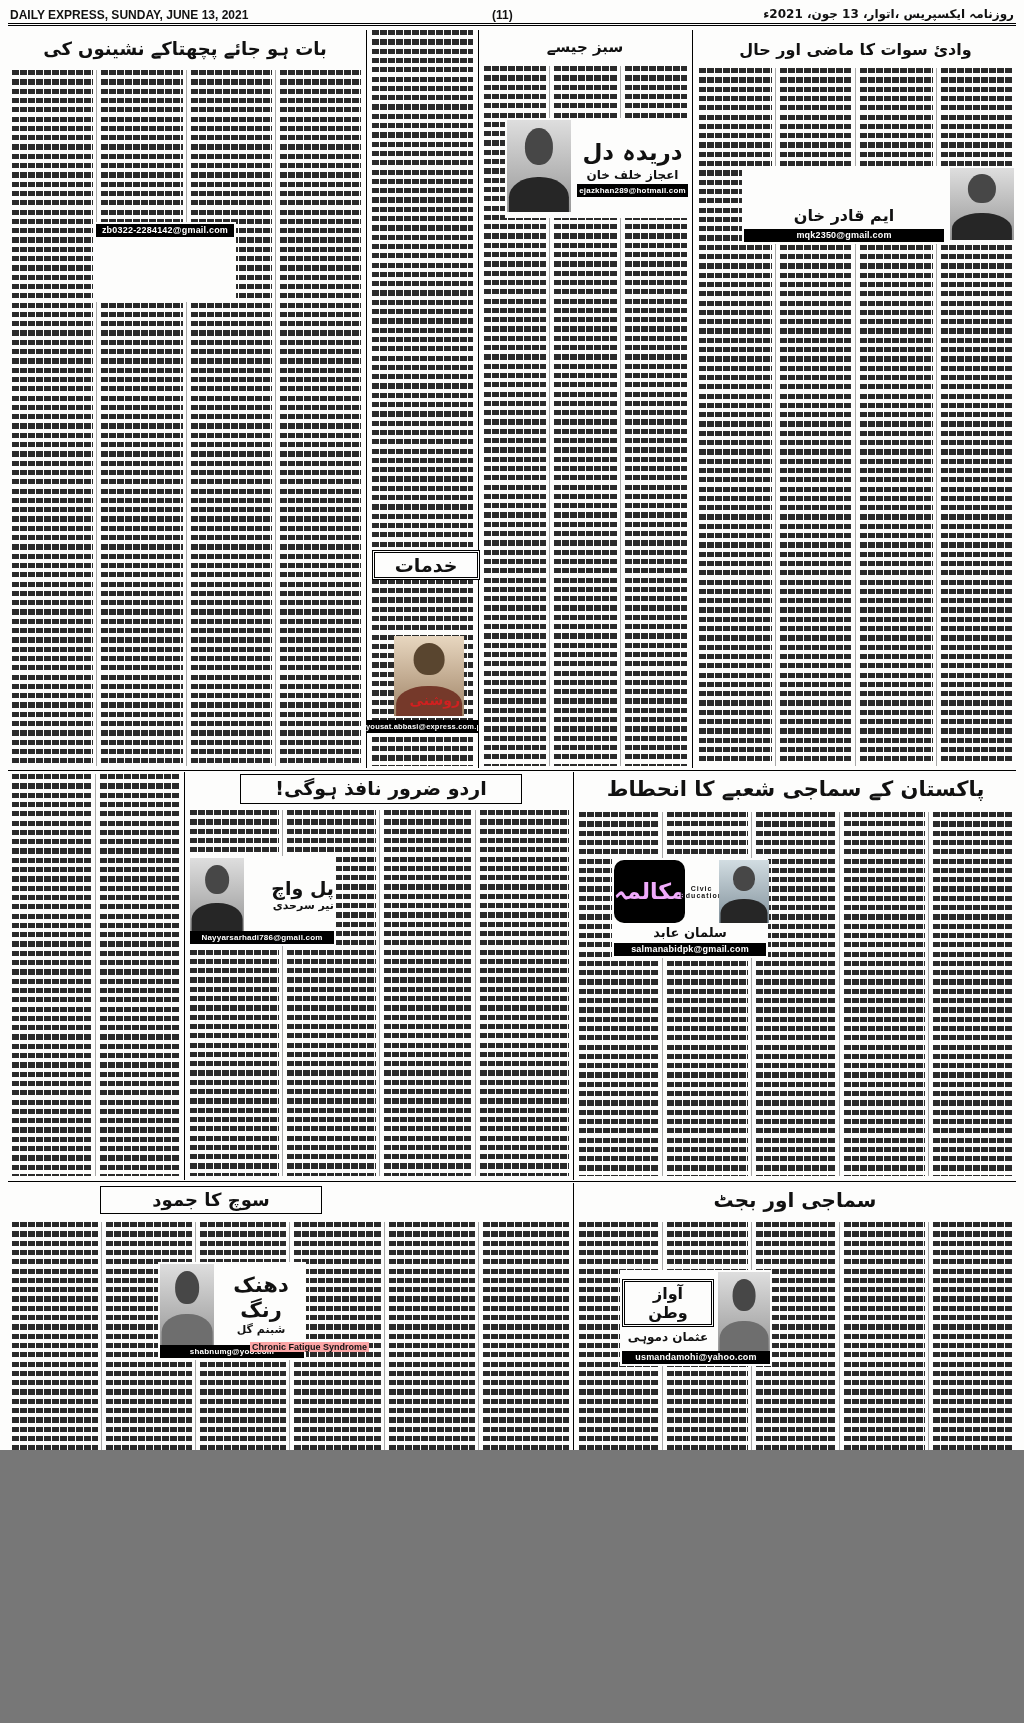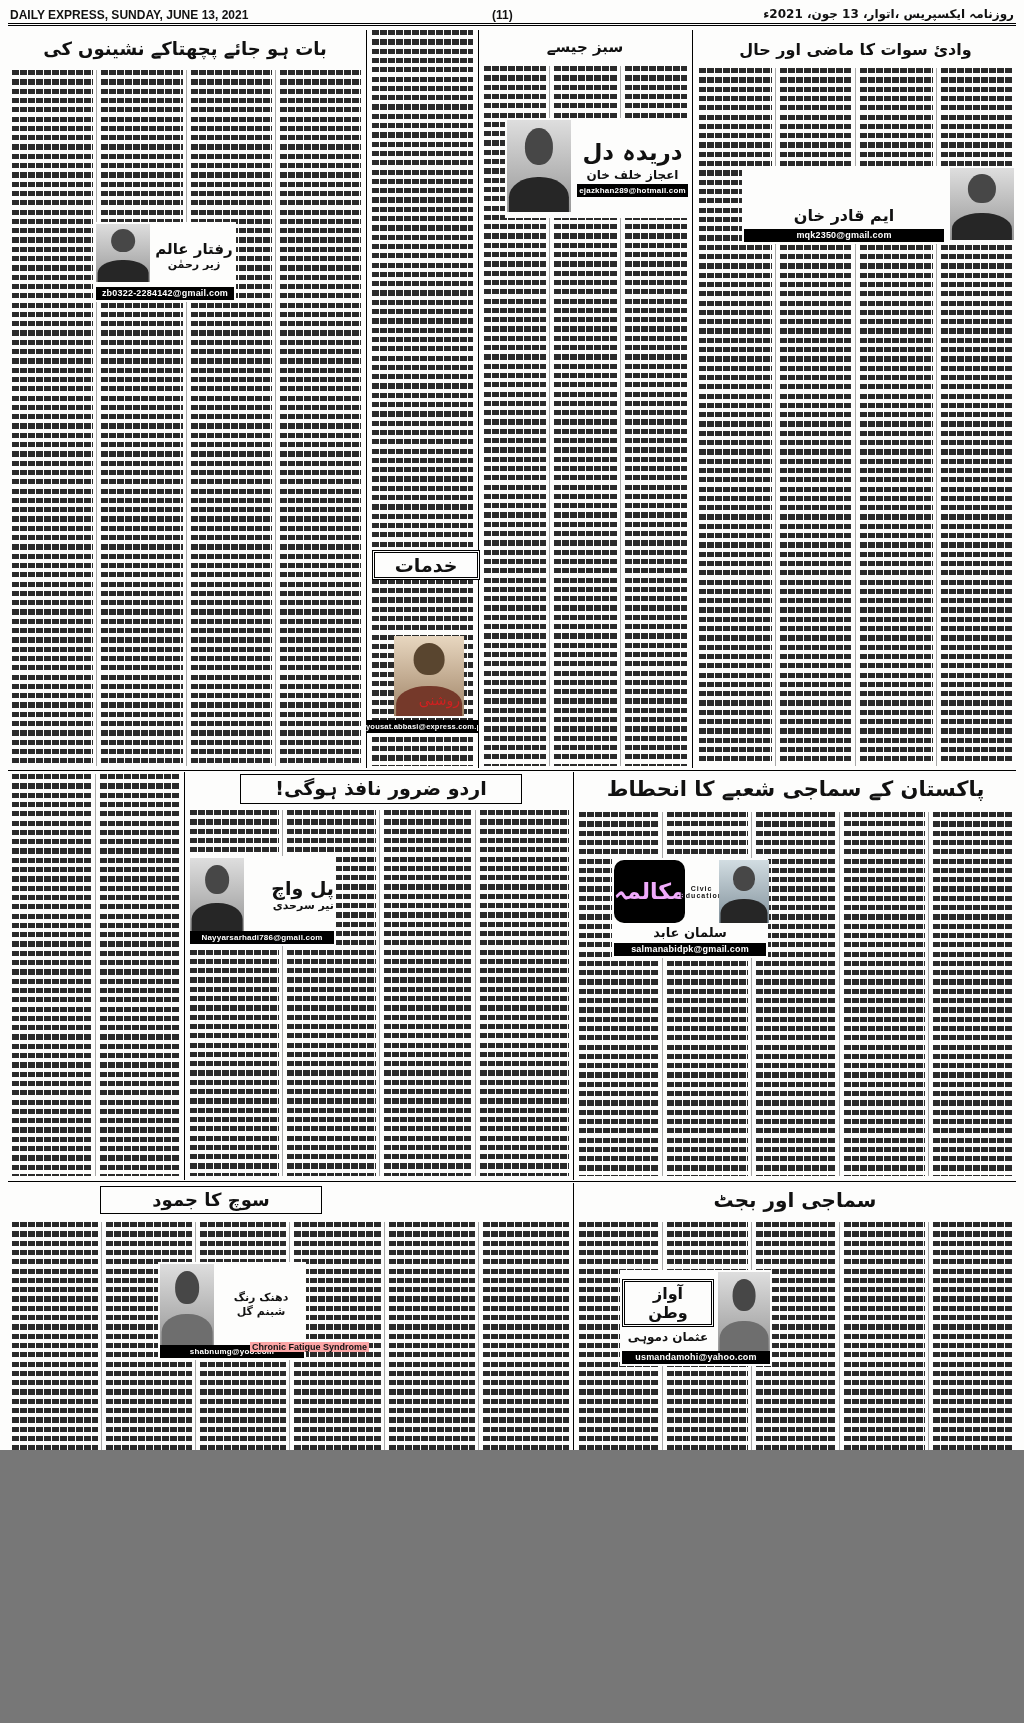--- a/index.html
+++ b/index.html
@@ -137,32 +137,25 @@
     <div style="flex:1;display:flex;flex-direction:column;align-items:center;justify-content:center;">
       <div class="name" style="font-size:23px;">دریدہ دل</div>
       <div class="name" style="font-size:12px;margin:2px 0;">اعجاز خلف خان</div>
       <div class="emailbar" style="align-self:stretch;font-size:8px;">ejazkhan289@hotmail.com</div>
     </div>
   </div>
 
   <div class="abs" style="left:372px;top:550px;width:102px;height:24px;border:3px double #000;display:flex;align-items:center;justify-content:center;font-weight:bold;font-size:19px;direction:rtl;background:#fdfdfc;font-family:'DejaVu Sans',sans-serif;">خدمات</div>
 
   <div class="abs photo warm" style="left:394px;top:636px;width:70px;height:80px;">
-    <span class="abs" style="right:4px;bottom:8px;color:#d02020;font-weight:normal;font-size:14px;direction:rtl;z-index:1;font-family:'DejaVu Sans',sans-serif;">روشنی</span>
+    <span class="abs" style="right:4px;bottom:8px;color:#d02020;font-weight:bold;font-size:14px;direction:rtl;z-index:1;font-family:'DejaVu Sans',sans-serif;">روشنی</span>
   </div>
   <div class="abs emailbar" style="left:366px;top:720px;width:112px;font-size:7.5px;">yousat.abbasi@express.com.pk</div>
 
   <div class="abs obox" style="left:94px;top:222px;width:142px;height:80px;flex-direction:column;">
-    <div style="display:flex;flex:1;">
-      <div class="photo" style="width:54px;height:58px;margin-right:4px;"></div>
-      <div style="flex:1;display:flex;flex-direction:column;align-items:center;justify-content:center;">
-        <div class="name" style="font-size:15px;">رفتار عالم</div>
-        <div class="name" style="font-size:11px;">زیر رحمٰن</div>
-      </div>
-    </div>
     <div class="emailbar">zb0322-2284142@gmail.com</div>
   </div>
 
   <div class="abs obox" style="left:612px;top:858px;width:156px;height:100px;flex-direction:column;">
     <div style="display:flex;flex:1;align-items:stretch;">
       <div class="brandbox" style="flex:1;">مکالمہ</div>
       <div style="width:34px;display:flex;flex-direction:column;align-items:center;justify-content:center;font-size:7px;letter-spacing:1px;font-weight:bold;">
         <span>Civic</span>
         <span>Education</span>
       </div>
@@ -191,21 +184,21 @@
       </div>
       <div class="photo light" style="width:52px;margin-left:4px;"></div>
     </div>
     <div class="emailbar">usmandamohi@yahoo.com</div>
   </div>
 
   <div class="abs obox" style="left:158px;top:1262px;width:148px;height:98px;flex-direction:column;">
     <div style="display:flex;flex:1;">
       <div class="photo light" style="width:54px;margin-right:4px;"></div>
       <div style="flex:1;display:flex;flex-direction:column;align-items:center;justify-content:center;">
-        <div class="name" style="font-size:11px;">دھنک رنگ</div>
+        <div class="name" style="font-size:21px;">دھنک رنگ</div>
         <div class="name" style="font-size:11px;">شبنم گل</div>
       </div>
     </div>
     <div class="emailbar" style="font-size:8px;">shabnumg@yoo.com</div>
   </div>
 
   <div class="abs" style="left:250px;top:1342px;font-size:9px;font-weight:bold;background:#fca5a5;padding:0 2px;">Chronic Fatigue Syndrome</div>
   <div class="abs" style="left:176px;top:1496px;font-size:9px;font-weight:bold;background:#fdfdfc;padding:0 2px;">Fatiguezoom</div>
 
 </div>

